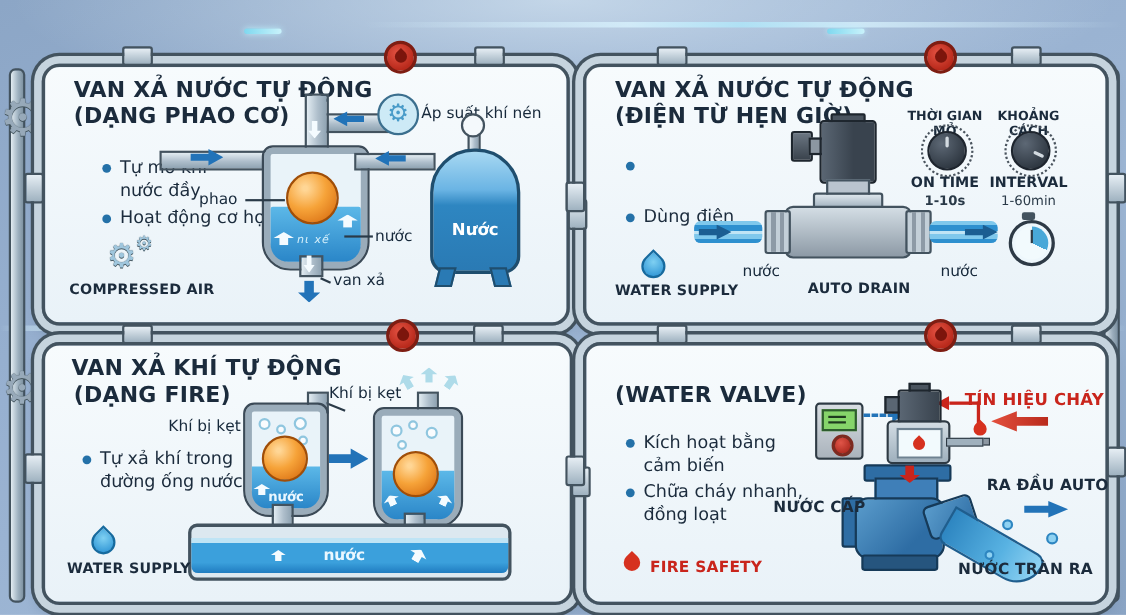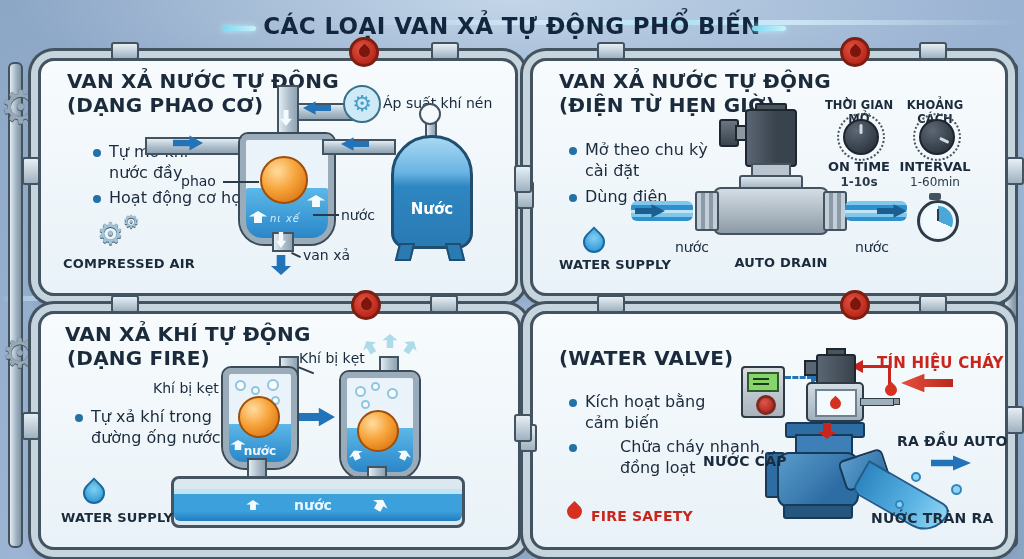--- a/index.html
+++ b/index.html
@@ -81,21 +81,20 @@
 <body>
 
 <div class="stage">
 
   <div class="streak" style="left:330px;top:20px;width:690px;"></div>
   <div class="streak" style="left:0;top:296px;width:150px;"></div>
   <div class="streak" style="left:870px;top:296px;width:154px;"></div>
   <div class="edge-pipe" style="left:8px;top:62px;height:482px;"></div>
   <div class="edge-pipe" style="left:1003px;top:62px;height:482px;"></div>
 
-  <div class="title">CÁC LOẠI VAN XẢ TỰ ĐỘNG PHỔ BIẾN</div>
   <div class="dash" style="left:222px;top:26px;"></div>
   <div class="dash" style="left:752px;top:26px;"></div>
 
   <span class="gear" style="left:0px;top:84px;font-size:46px;">⚙</span>
   <span class="gear" style="left:443px;top:247px;font-size:40px;">⚙</span>
   <span class="gear" style="left:941px;top:241px;font-size:48px;">⚙</span>
   <span class="gear" style="left:2px;top:333px;font-size:40px;">⚙</span>
   <span class="gear" style="left:406px;top:502px;font-size:38px;">⚙</span>
   <span class="gear" style="left:441px;top:488px;font-size:56px;">⚙</span>
   <span class="gear" style="left:906px;top:504px;font-size:42px;">⚙</span>
@@ -168,21 +167,20 @@
       </div>
     <div class="fit" style="left:64px;top:-19px;width:24px;height:14px;"></div>
     <div class="fit" style="right:58px;top:-19px;width:24px;height:14px;"></div>
     <div class="fit" style="left:-19px;top:104px;width:14px;height:24px;"></div>
     <div class="fit" style="right:-19px;top:96px;width:14px;height:24px;"></div>
 
     <div class="h2" style="left:26px;top:8px;">VAN XẢ NƯỚC TỰ ĐỘNG</div>
     <div class="h2" style="left:26px;top:32px;">(ĐIỆN TỪ HẸN GIỜ)</div>
 
     <div class="dot" style="left:36px;top:86px;"></div>
-    <div class="bul" style="left:52px;top:78px;width:148px;">Mở theo chu kỳ cài đặt</div>
     <div class="dot" style="left:36px;top:133px;"></div>
     <div class="bul" style="left:52px;top:125px;width:160px;">Dùng điện</div>
 
     <div style="position:absolute;left:186px;top:58px;width:16px;height:24px;background:linear-gradient(180deg,#6b7682,#3a434d);border:2px solid #1e262e;border-radius:3px;"></div>
     <div style="position:absolute;left:202px;top:64px;width:10px;height:12px;background:#8c97a2;border:2px solid #1e262e;"></div>
     <div style="position:absolute;left:222px;top:42px;width:28px;height:8px;background:#4a545f;border:2px solid #1e262e;border-radius:2px;"></div>
     <div style="position:absolute;left:212px;top:48px;width:48px;height:54px;background:linear-gradient(90deg,#5a6673,#39434e 60%);border:2px solid #1e262e;border-radius:4px;"></div>
     <div style="position:absolute;left:218px;top:102px;width:36px;height:12px;background:#b9c4ce;border:2px solid #43535f;"></div>
     <div style="position:absolute;left:206px;top:114px;width:60px;height:12px;background:linear-gradient(180deg,#dde6ec,#9fb0bd);border:2px solid #43535f;border-radius:3px;"></div>
     <div style="position:absolute;left:180px;top:126px;width:112px;height:44px;background:linear-gradient(180deg,#d3dde4,#8d9aa6);border:2px solid #43535f;border-radius:8px;"></div>
@@ -289,21 +287,21 @@
     <div class="fit" style="left:64px;top:-19px;width:24px;height:14px;"></div>
     <div class="fit" style="right:58px;top:-19px;width:24px;height:14px;"></div>
     <div class="fit" style="left:-19px;top:100px;width:14px;height:24px;"></div>
     <div class="fit" style="right:-19px;top:92px;width:14px;height:24px;"></div>
 
     <div class="h2" style="left:26px;top:32px;">(WATER VALVE)</div>
 
     <div class="dot" style="left:36px;top:85px;"></div>
     <div class="bul" style="left:52px;top:77px;width:150px;">Kích hoạt bằng cảm biến</div>
     <div class="dot" style="left:36px;top:130px;"></div>
-    <div class="bul" style="left:52px;top:122px;width:175px;margin-left:35px;">Chữa cháy nhanh, đồng loạt</div>
+    <div class="bul" style="left:52px;top:122px;width:175px;">Chữa cháy nhanh, đồng loạt</div>
 
     <div style="position:absolute;left:208px;top:52px;width:40px;height:48px;background:linear-gradient(180deg,#d8dde2,#aab3bc);border:2px solid #2e3a44;border-radius:4px;">
       <div class="lcd" style="left:4px;top:4px;width:28px;height:16px;"></div>
       <div style="position:absolute;left:13px;top:27px;width:14px;height:14px;border-radius:50%;background:radial-gradient(circle at 38% 32%,#e05548,#a21f16);border:3px solid #7d2a20;"></div>
     </div>
     <div class="dashline" style="left:252px;top:62px;width:28px;"></div>
     <div class="tri-l blue" style="left:278px;top:57px;width:10px;height:13px;transform:rotate(180deg);"></div>
 
     <div class="cap red" style="left:344px;top:40px;font-size:15px;">TÍN HIỆU CHÁY</div>
     <div style="position:absolute;left:330px;top:51px;width:28px;height:3px;background:#c9251c;"></div>

